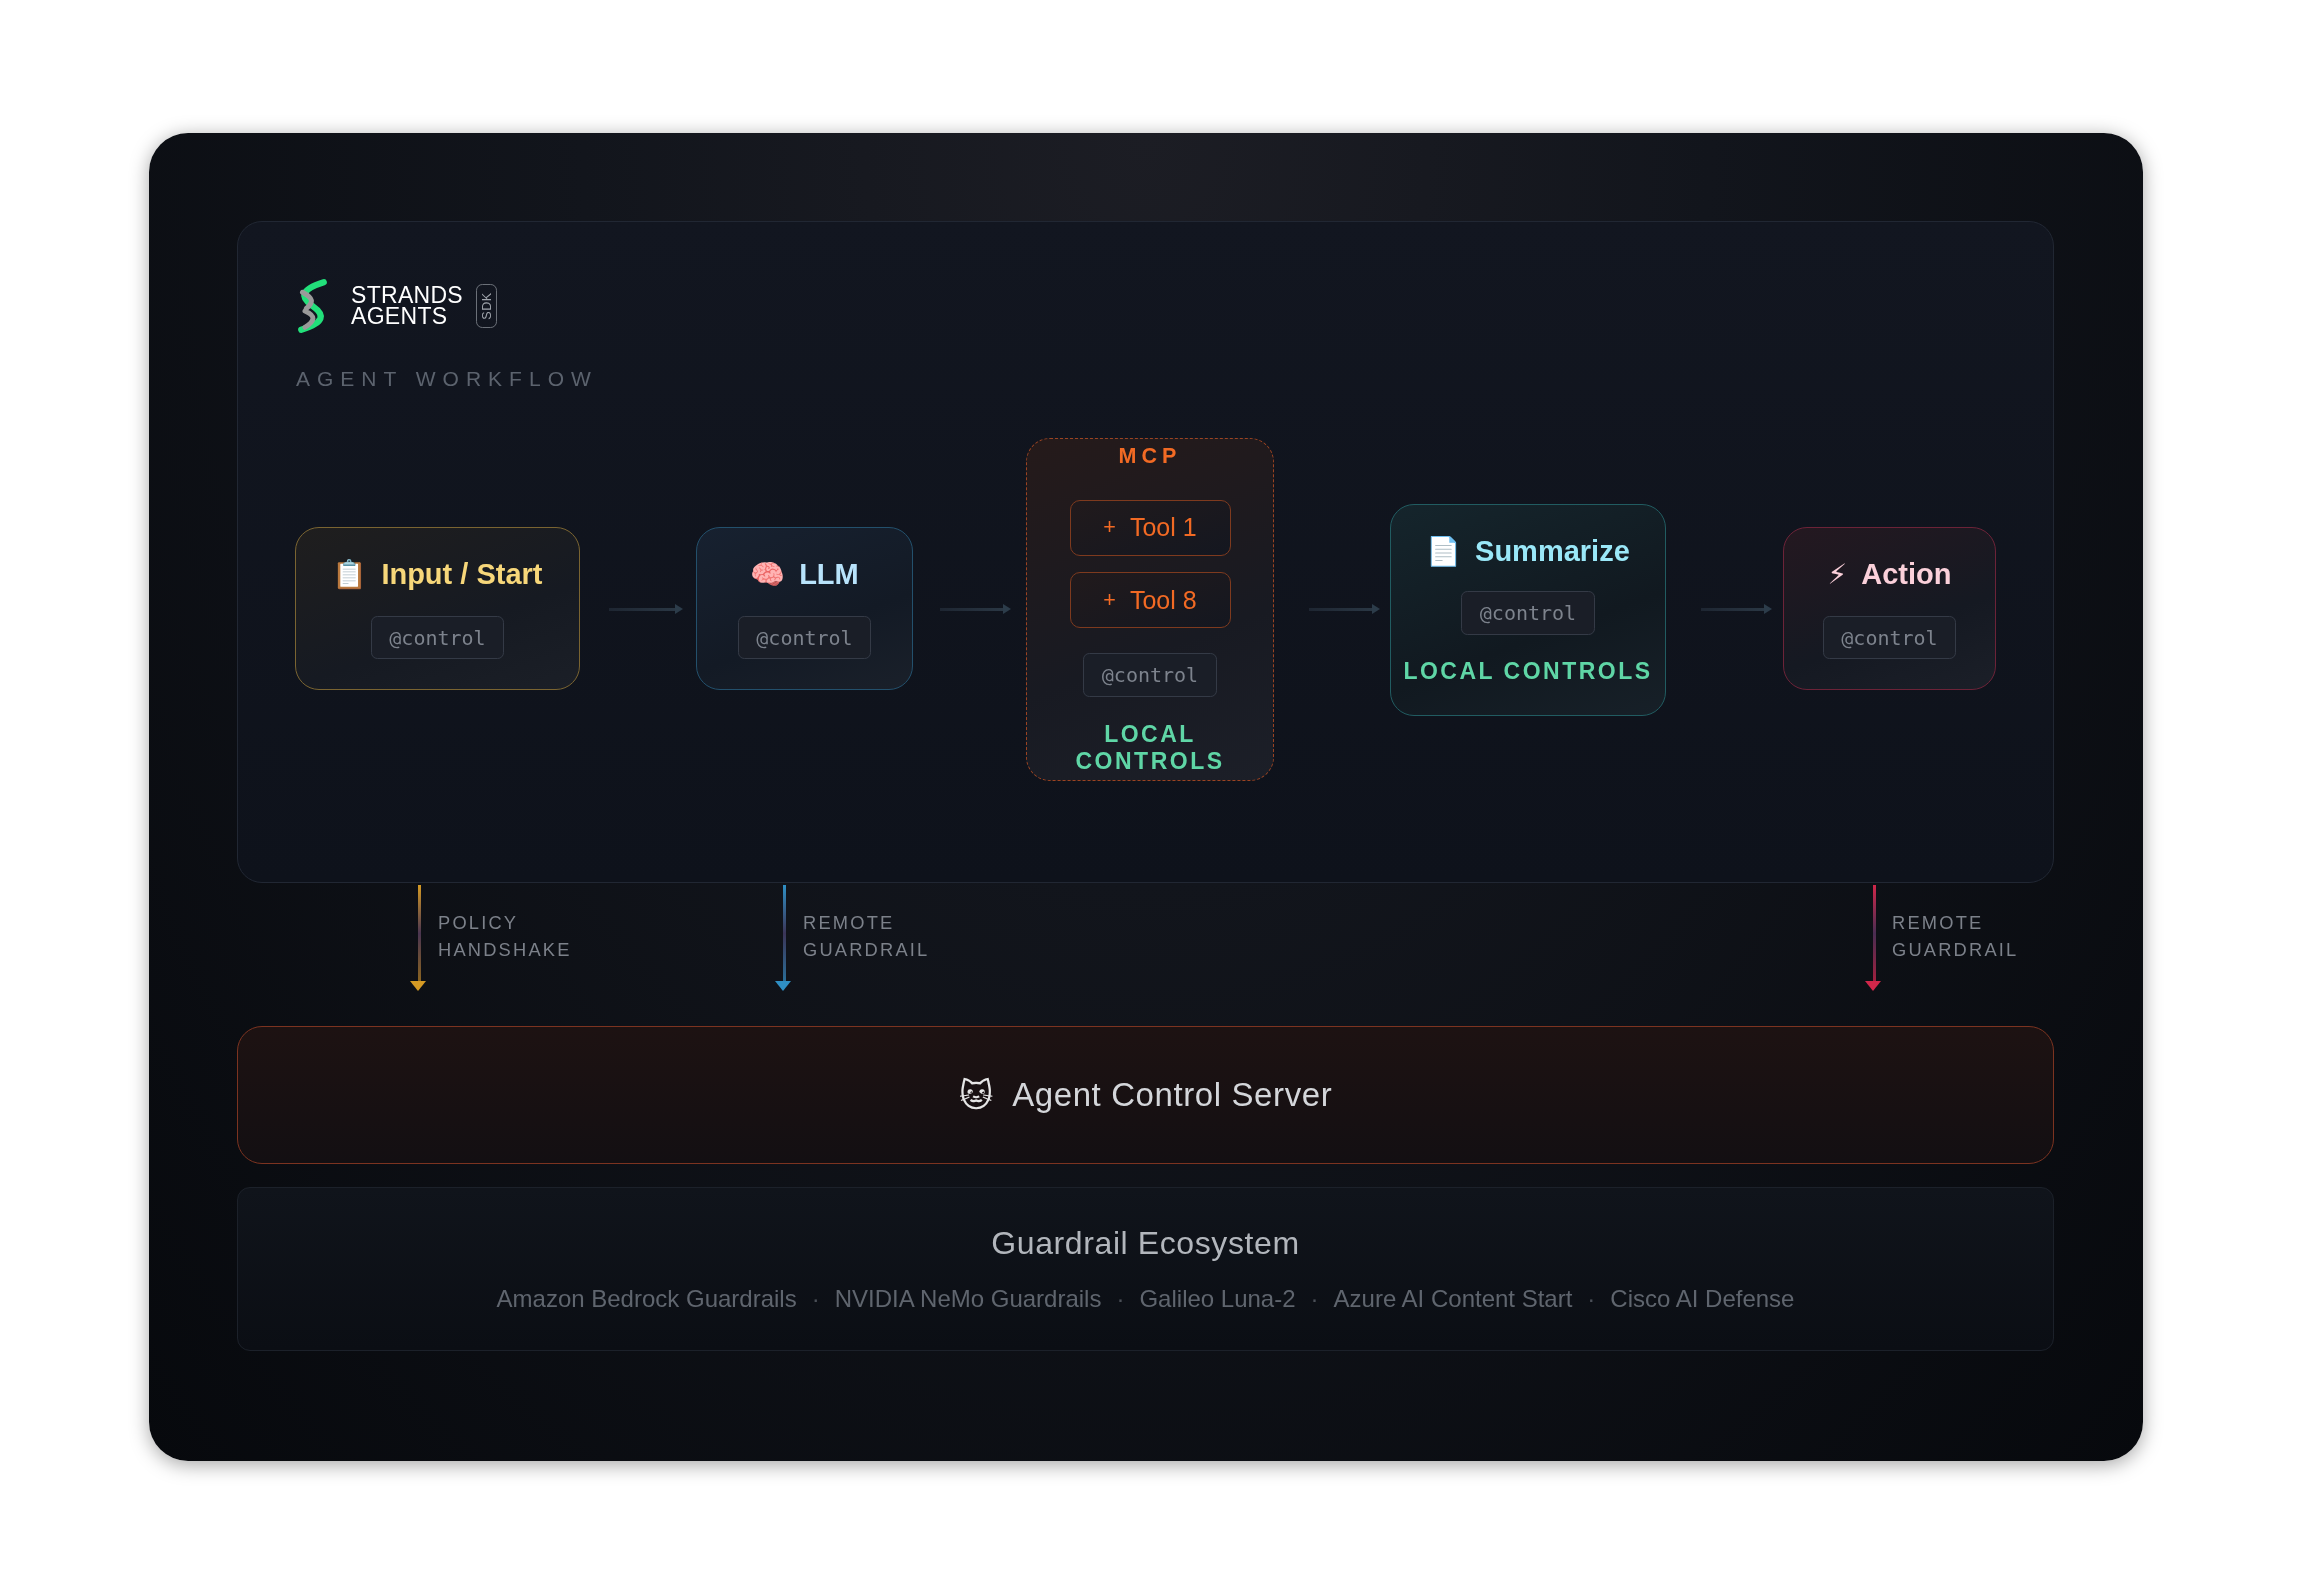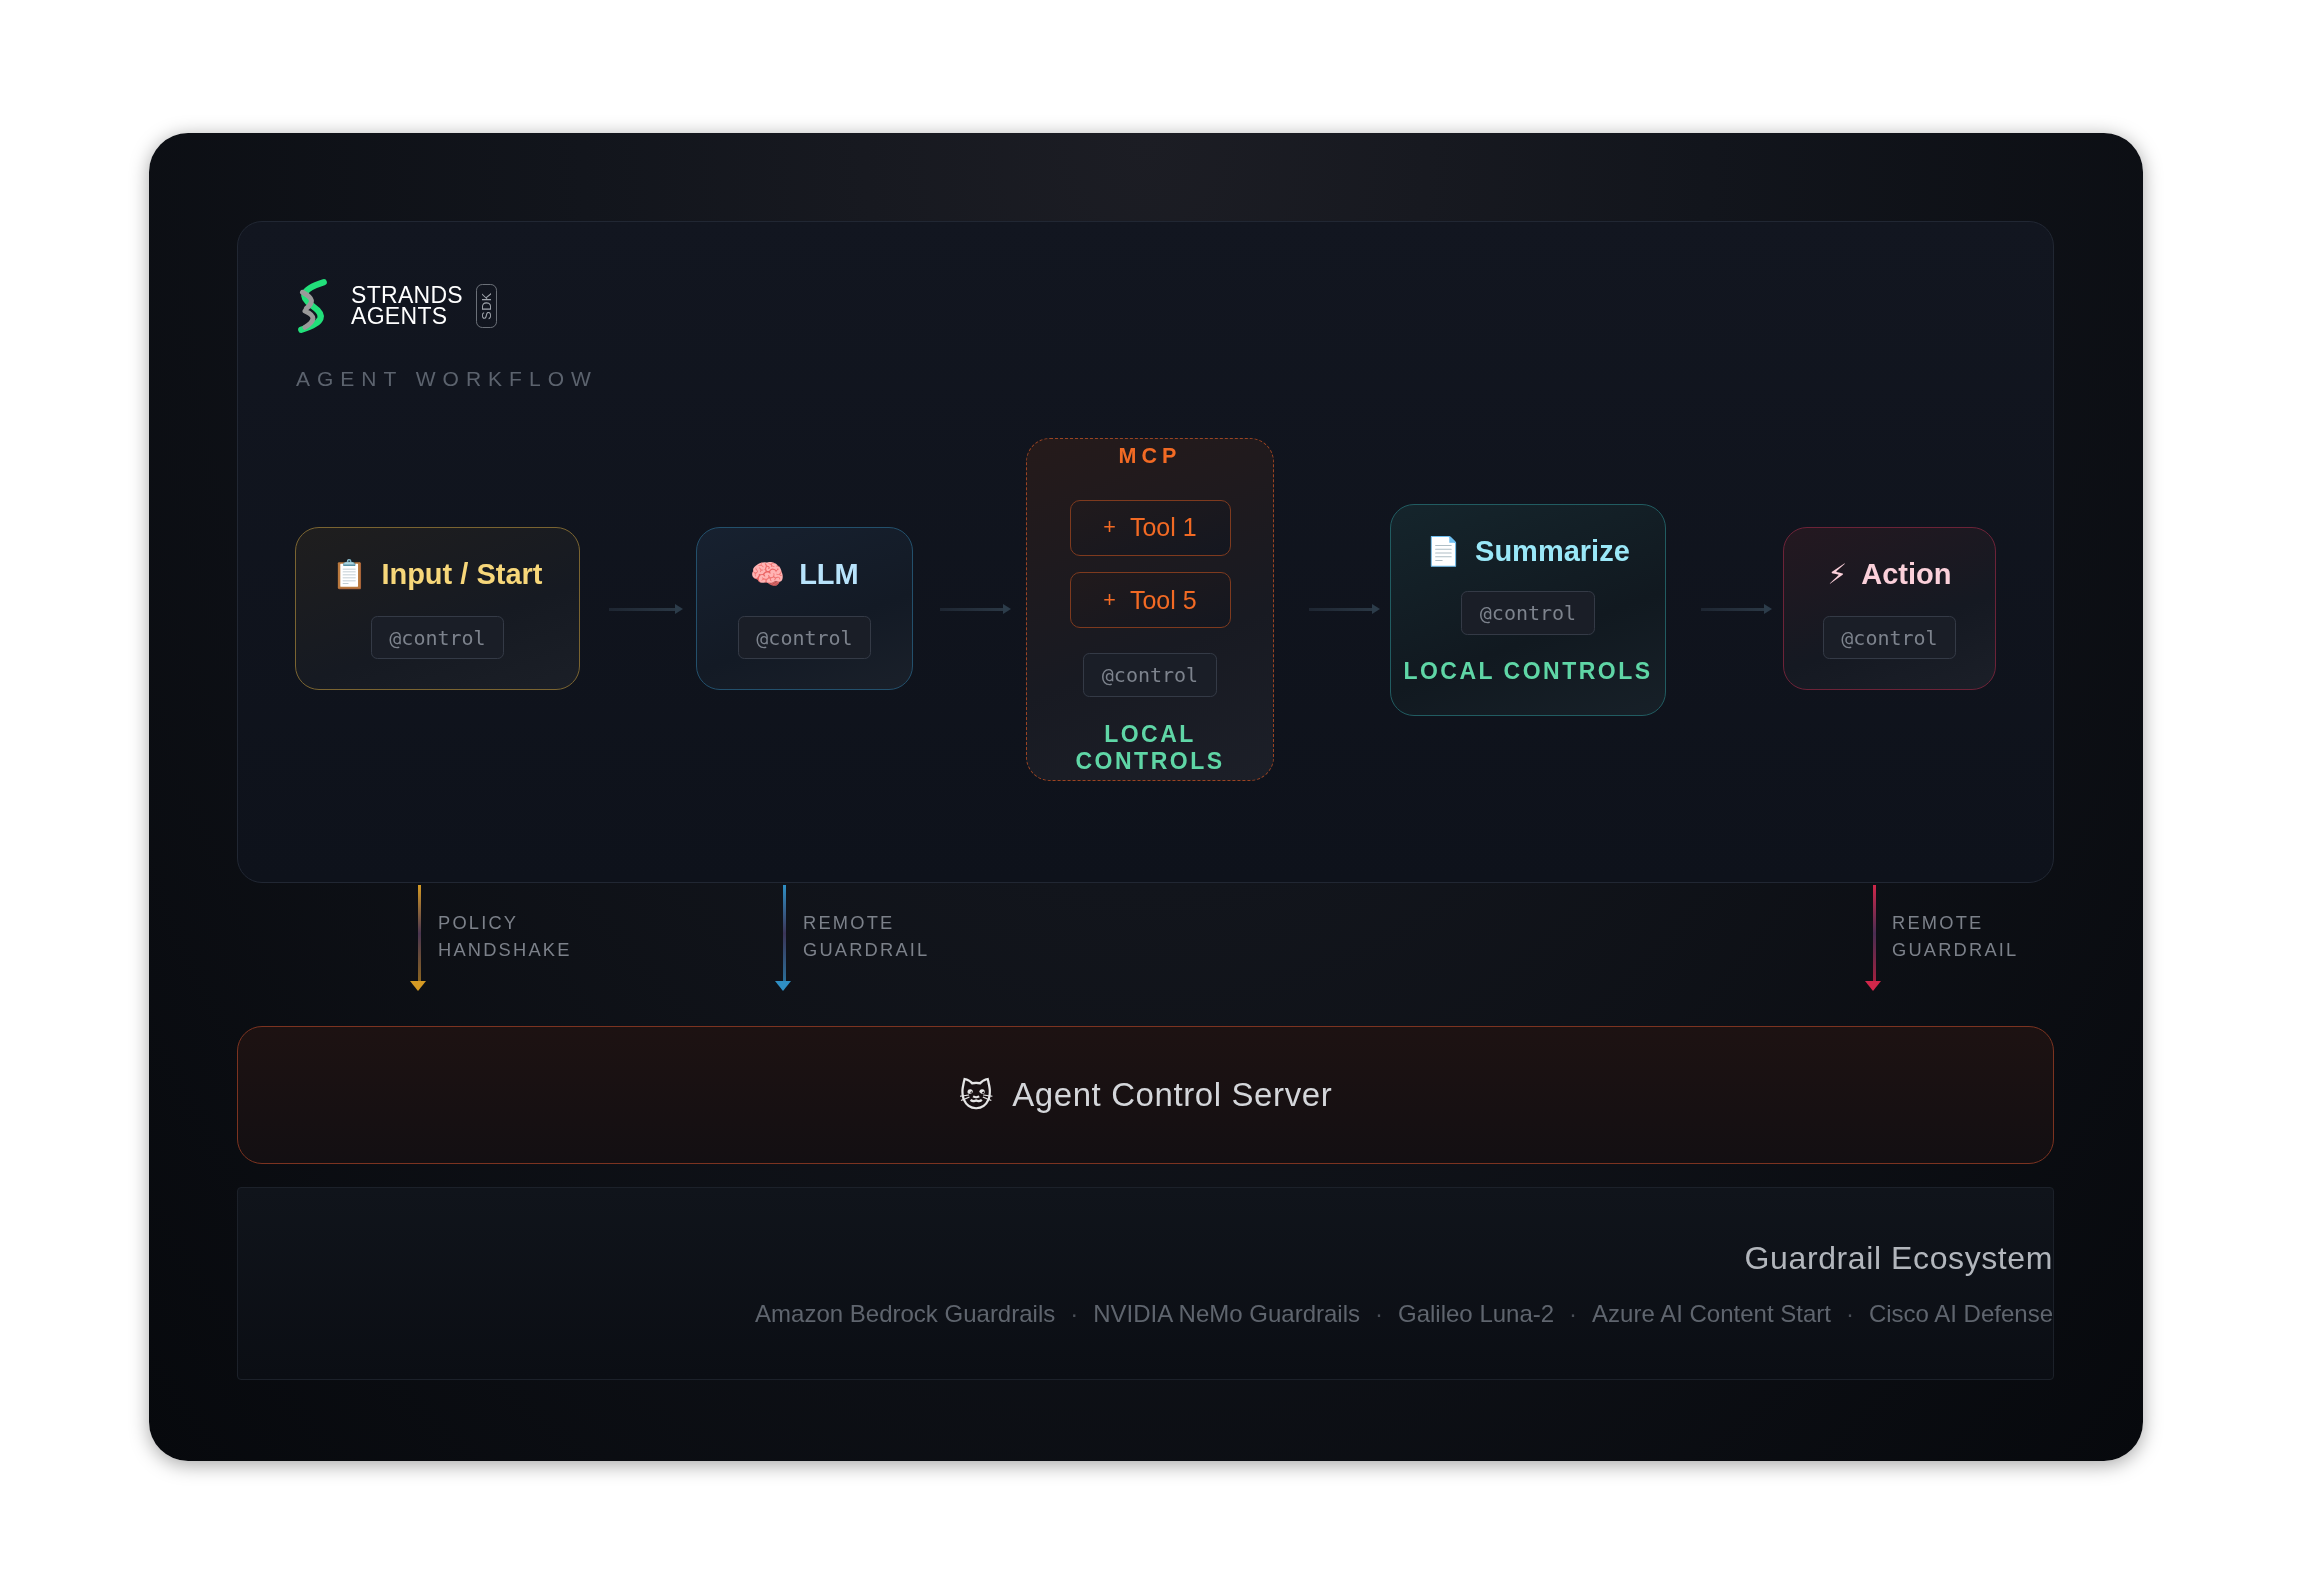--- a/index.html
+++ b/index.html
@@ -74,23 +74,23 @@
   .vlabel { position:absolute; color:#7c818a; font-size:18.3px; line-height:27px; letter-spacing:2.2px; font-weight:500; }
   .server {
     position:absolute; left:237px; top:1026px; width:1817px; height:138px; box-sizing:border-box;
     border:1.9px solid #7c3320; border-radius:25px;
     background:linear-gradient(180deg,#1d1212 0%,#130f12 100%);
     display:flex; align-items:center; justify-content:center;
   }
   .server-title { color:#d4d6da; font-size:33px; font-weight:500; letter-spacing:0.6px; }
   .server .emo { margin-right:19px; font-size:33px; color:#e6e6e6; }
   .eco {
-    position:absolute; left:237px; top:1187px; width:1817px; height:193px; box-sizing:border-box;
-    border:1.3px solid #1c212a; border-radius:4px; background:linear-gradient(180deg,#10141b 0%,#0b0e14 100%);
-    display:flex; flex-direction:column; align-items:flex-end; justify-content:center;
+    position:absolute; left:237px; top:1187px; width:1817px; height:164px; box-sizing:border-box;
+    border:1.3px solid #1c212a; border-radius:13px; background:linear-gradient(180deg,#10141b 0%,#0b0e14 100%);
+    display:flex; flex-direction:column; align-items:center; justify-content:center;
   }
   .eco-title { color:#b2b6bc; font-size:32px; font-weight:500; letter-spacing:0.6px; }
   .eco-list { margin-top:23px; color:#5f656e; font-size:24px; display:flex; }
   .eco-list .sep { margin:0 15px; color:#4a4f57; }
 </style>
 </head>
 <body>
 
 <div class="outer"></div>
 <div class="workflow"></div>
@@ -132,21 +132,21 @@
 <div class="hconn" style="left:940px; top:608px; width:63px;"></div>
 
 <div class="node n-mcp">
   <div class="mcp-label">MCP</div>
   <div class="tool">
     <span class="plus">+</span>
     <span>Tool 1</span>
   </div>
   <div class="tool">
     <span class="plus">+</span>
-    <span>Tool 5</span>
+    <span>Tool 8</span>
   </div>
   <div class="chip">@control</div>
   <div class="local">LOCAL CONTROLS</div>
 </div>
 
 <div class="hconn" style="left:1309px; top:608px; width:63px;"></div>
 
 <div class="node n-sum">
   <div class="node-title">
     <span class="emo">📄</span>

